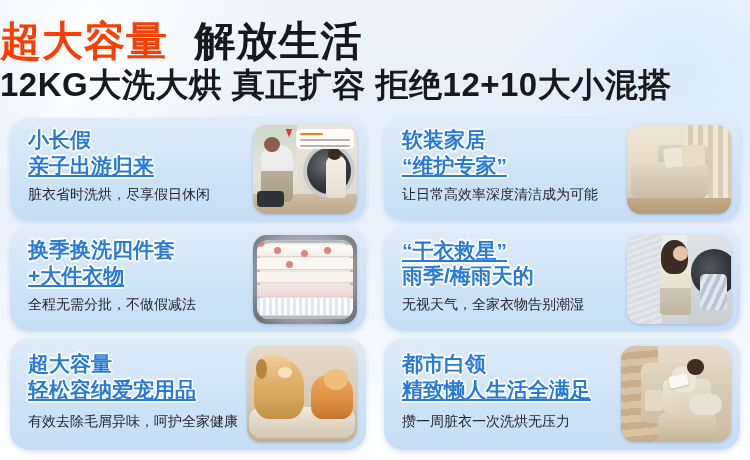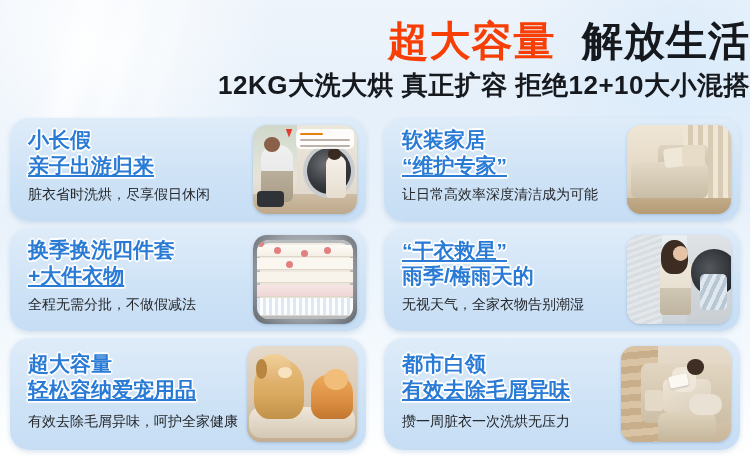--- a/index.html
+++ b/index.html
@@ -36,32 +36,32 @@
     pointer-events:none;
   }
   .glowR {
     position:absolute; right:-140px; top:-80px;
     width:420px; height:300px; border-radius:50%;
     background:radial-gradient(circle, rgba(216,234,250,.85) 0%, rgba(255,255,255,0) 70%);
     pointer-events:none;
   }
 
   
-  .header { position:absolute; left:0; top:0; width:750px; text-align:right; }
+  .header { position:absolute; left:0; top:0; width:750px; text-align:left; }
   .headline {
     margin-top:18px;
     font-size:41px; line-height:46px;
     font-weight:bold; letter-spacing:1px;
     white-space:nowrap;
   }
   .hl-red   { color:#f73f05; }
   .hl-dark  { color:#15181c; margin-left:14px; }
   .subline {
     margin-top:6px;
-    font-size:26px; line-height:30px;
+    font-size:33px; line-height:30px;
     font-weight:bold; color:#16191d;
     letter-spacing:.5px; white-space:nowrap;
   }
 
   
   .grid {
     position:absolute; left:10px; top:118px;
     width:730px;
     display:grid;
     grid-template-columns:356px 356px;
@@ -333,21 +333,21 @@
             <div class="dhd"></div>
             <div class="ear"></div>
             <div class="snt"></div>
         </div>
       </div>
     </div>
 
     <div class="card row3">
       <div class="card-text">
         <div class="card-title">都市白领</div>
-        <div class="card-title l2">有效去除毛屑异味</div>
+        <div class="card-title l2">精致懒人生活全满足</div>
         <div class="card-sub">攒一周脏衣一次洗烘无压力</div>
       </div>
       <div class="card-photo">
         <div class="ph p6">
           <div class="floor"></div>
             <div class="sofa"></div>
             <div class="tbl"></div>
           <div class="otto"></div>
             <div class="blank"></div>
           <div class="legs"></div>

